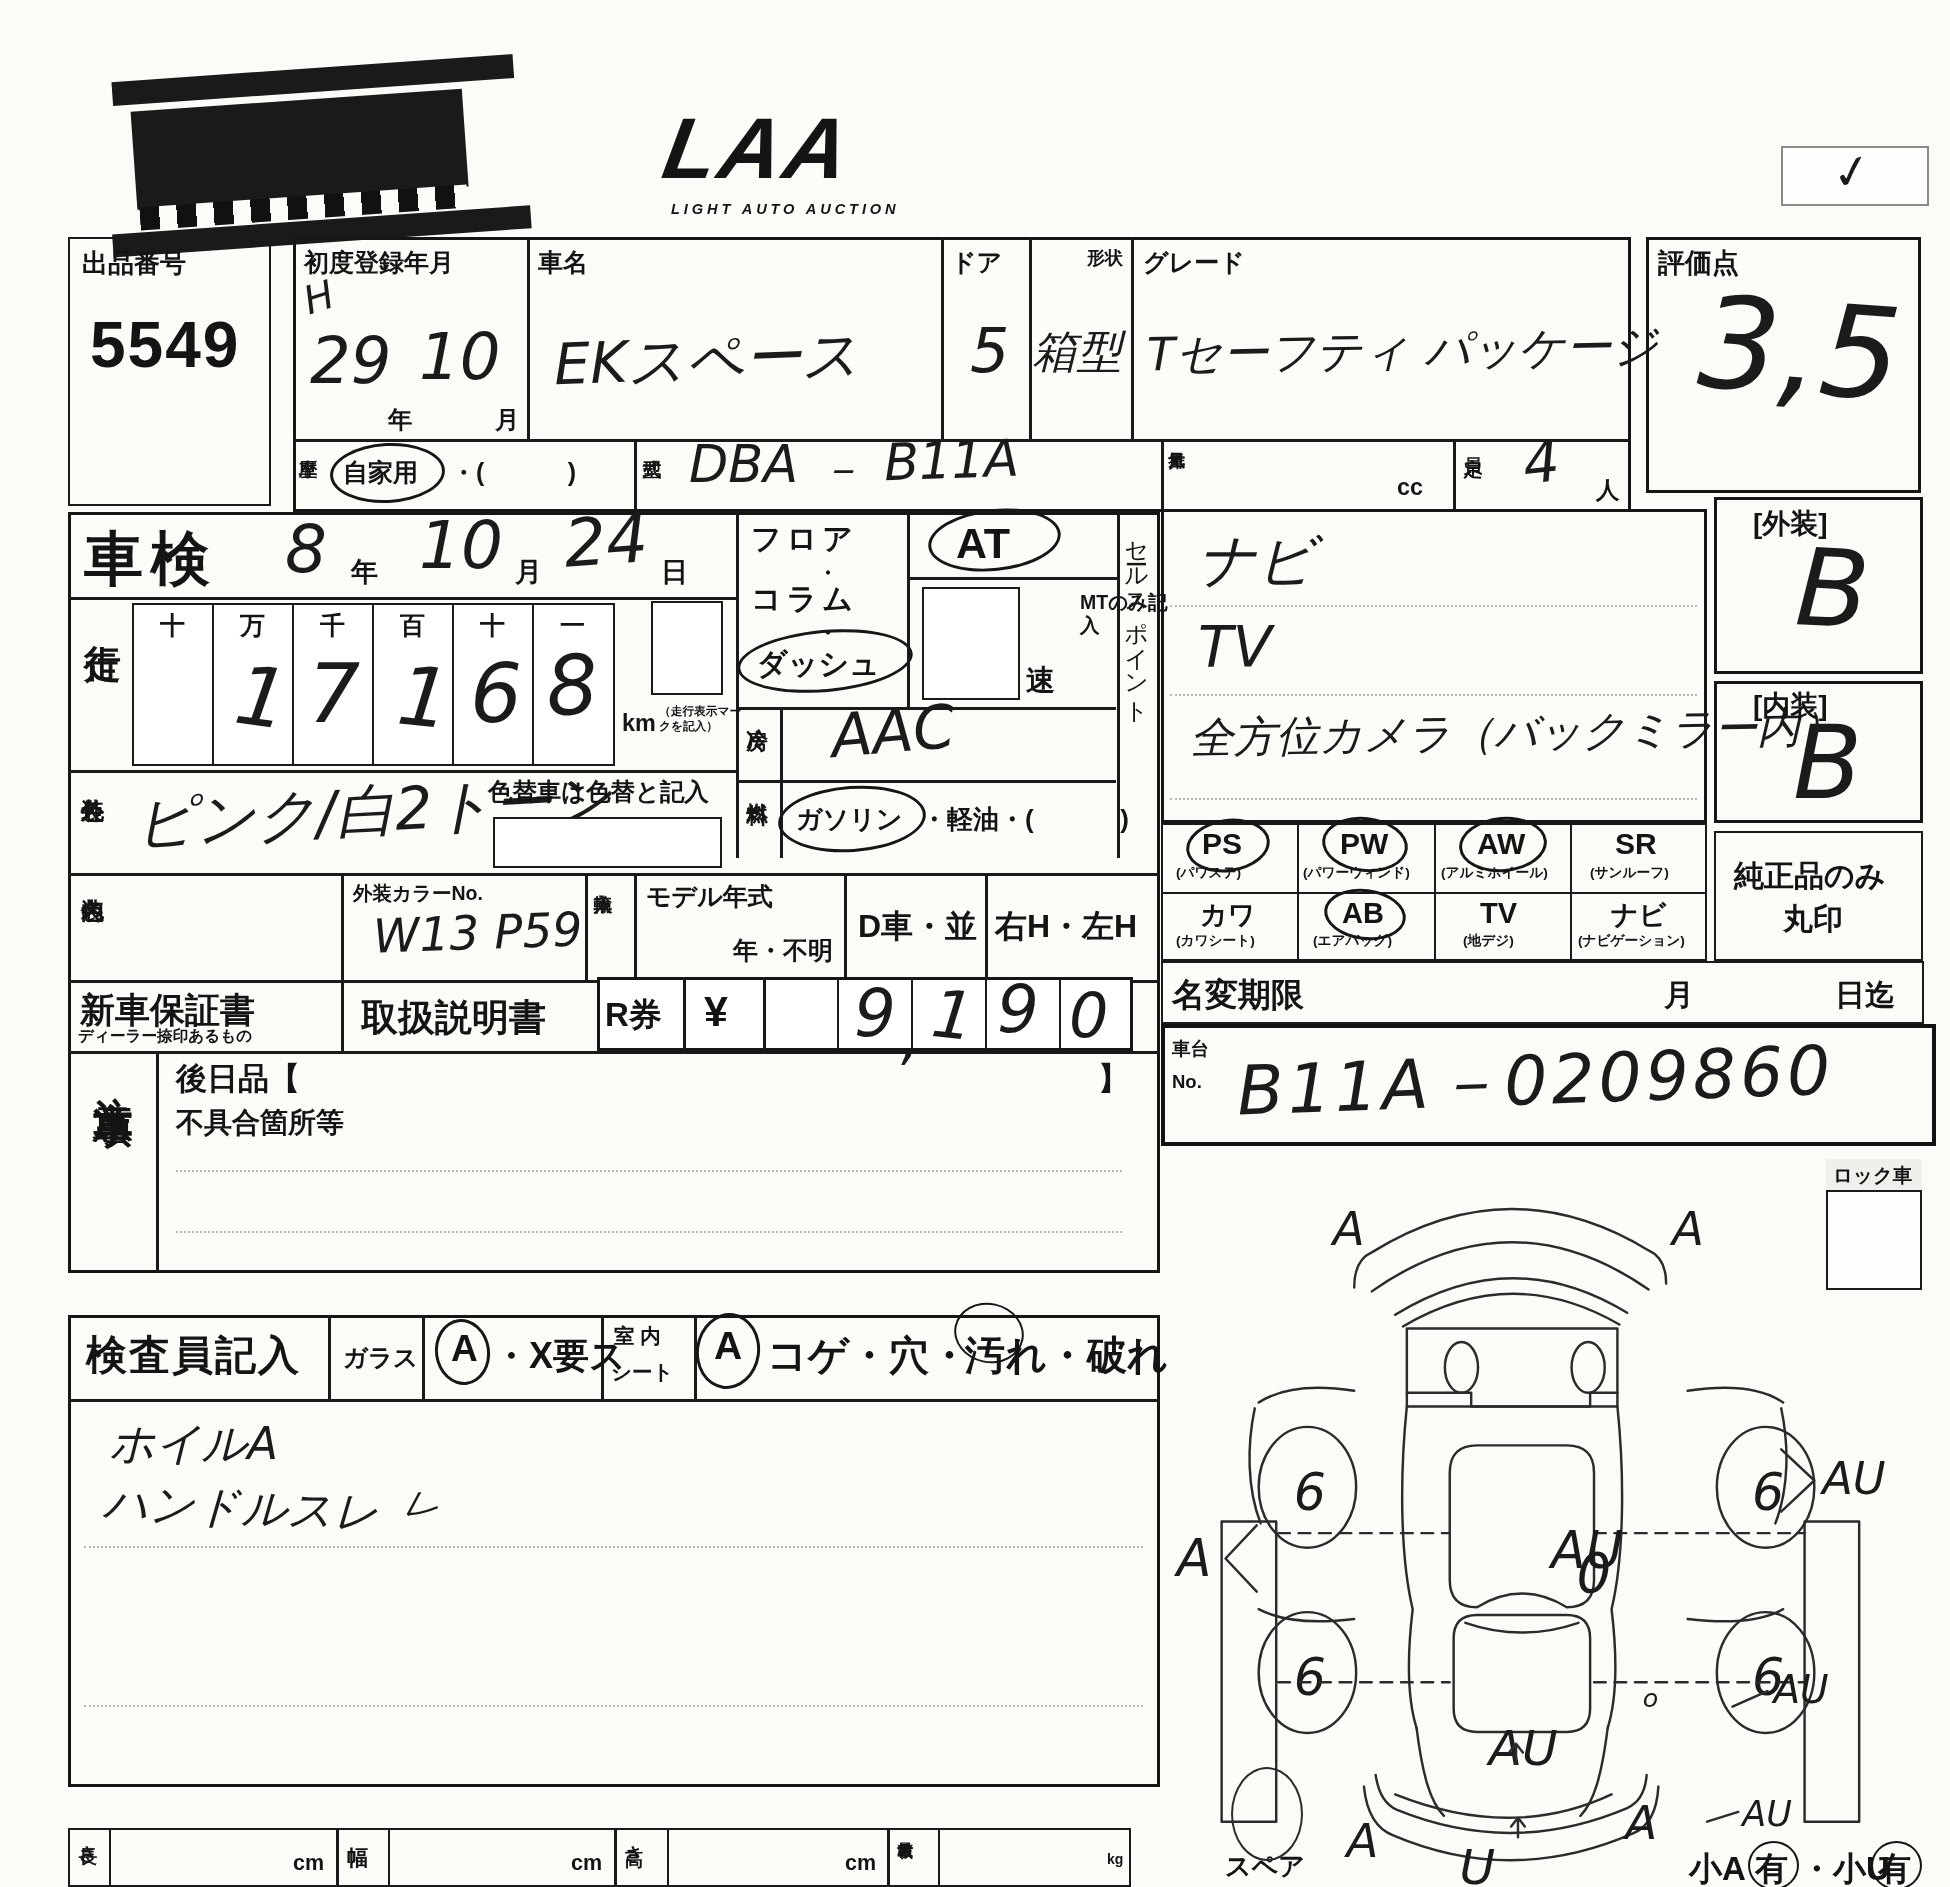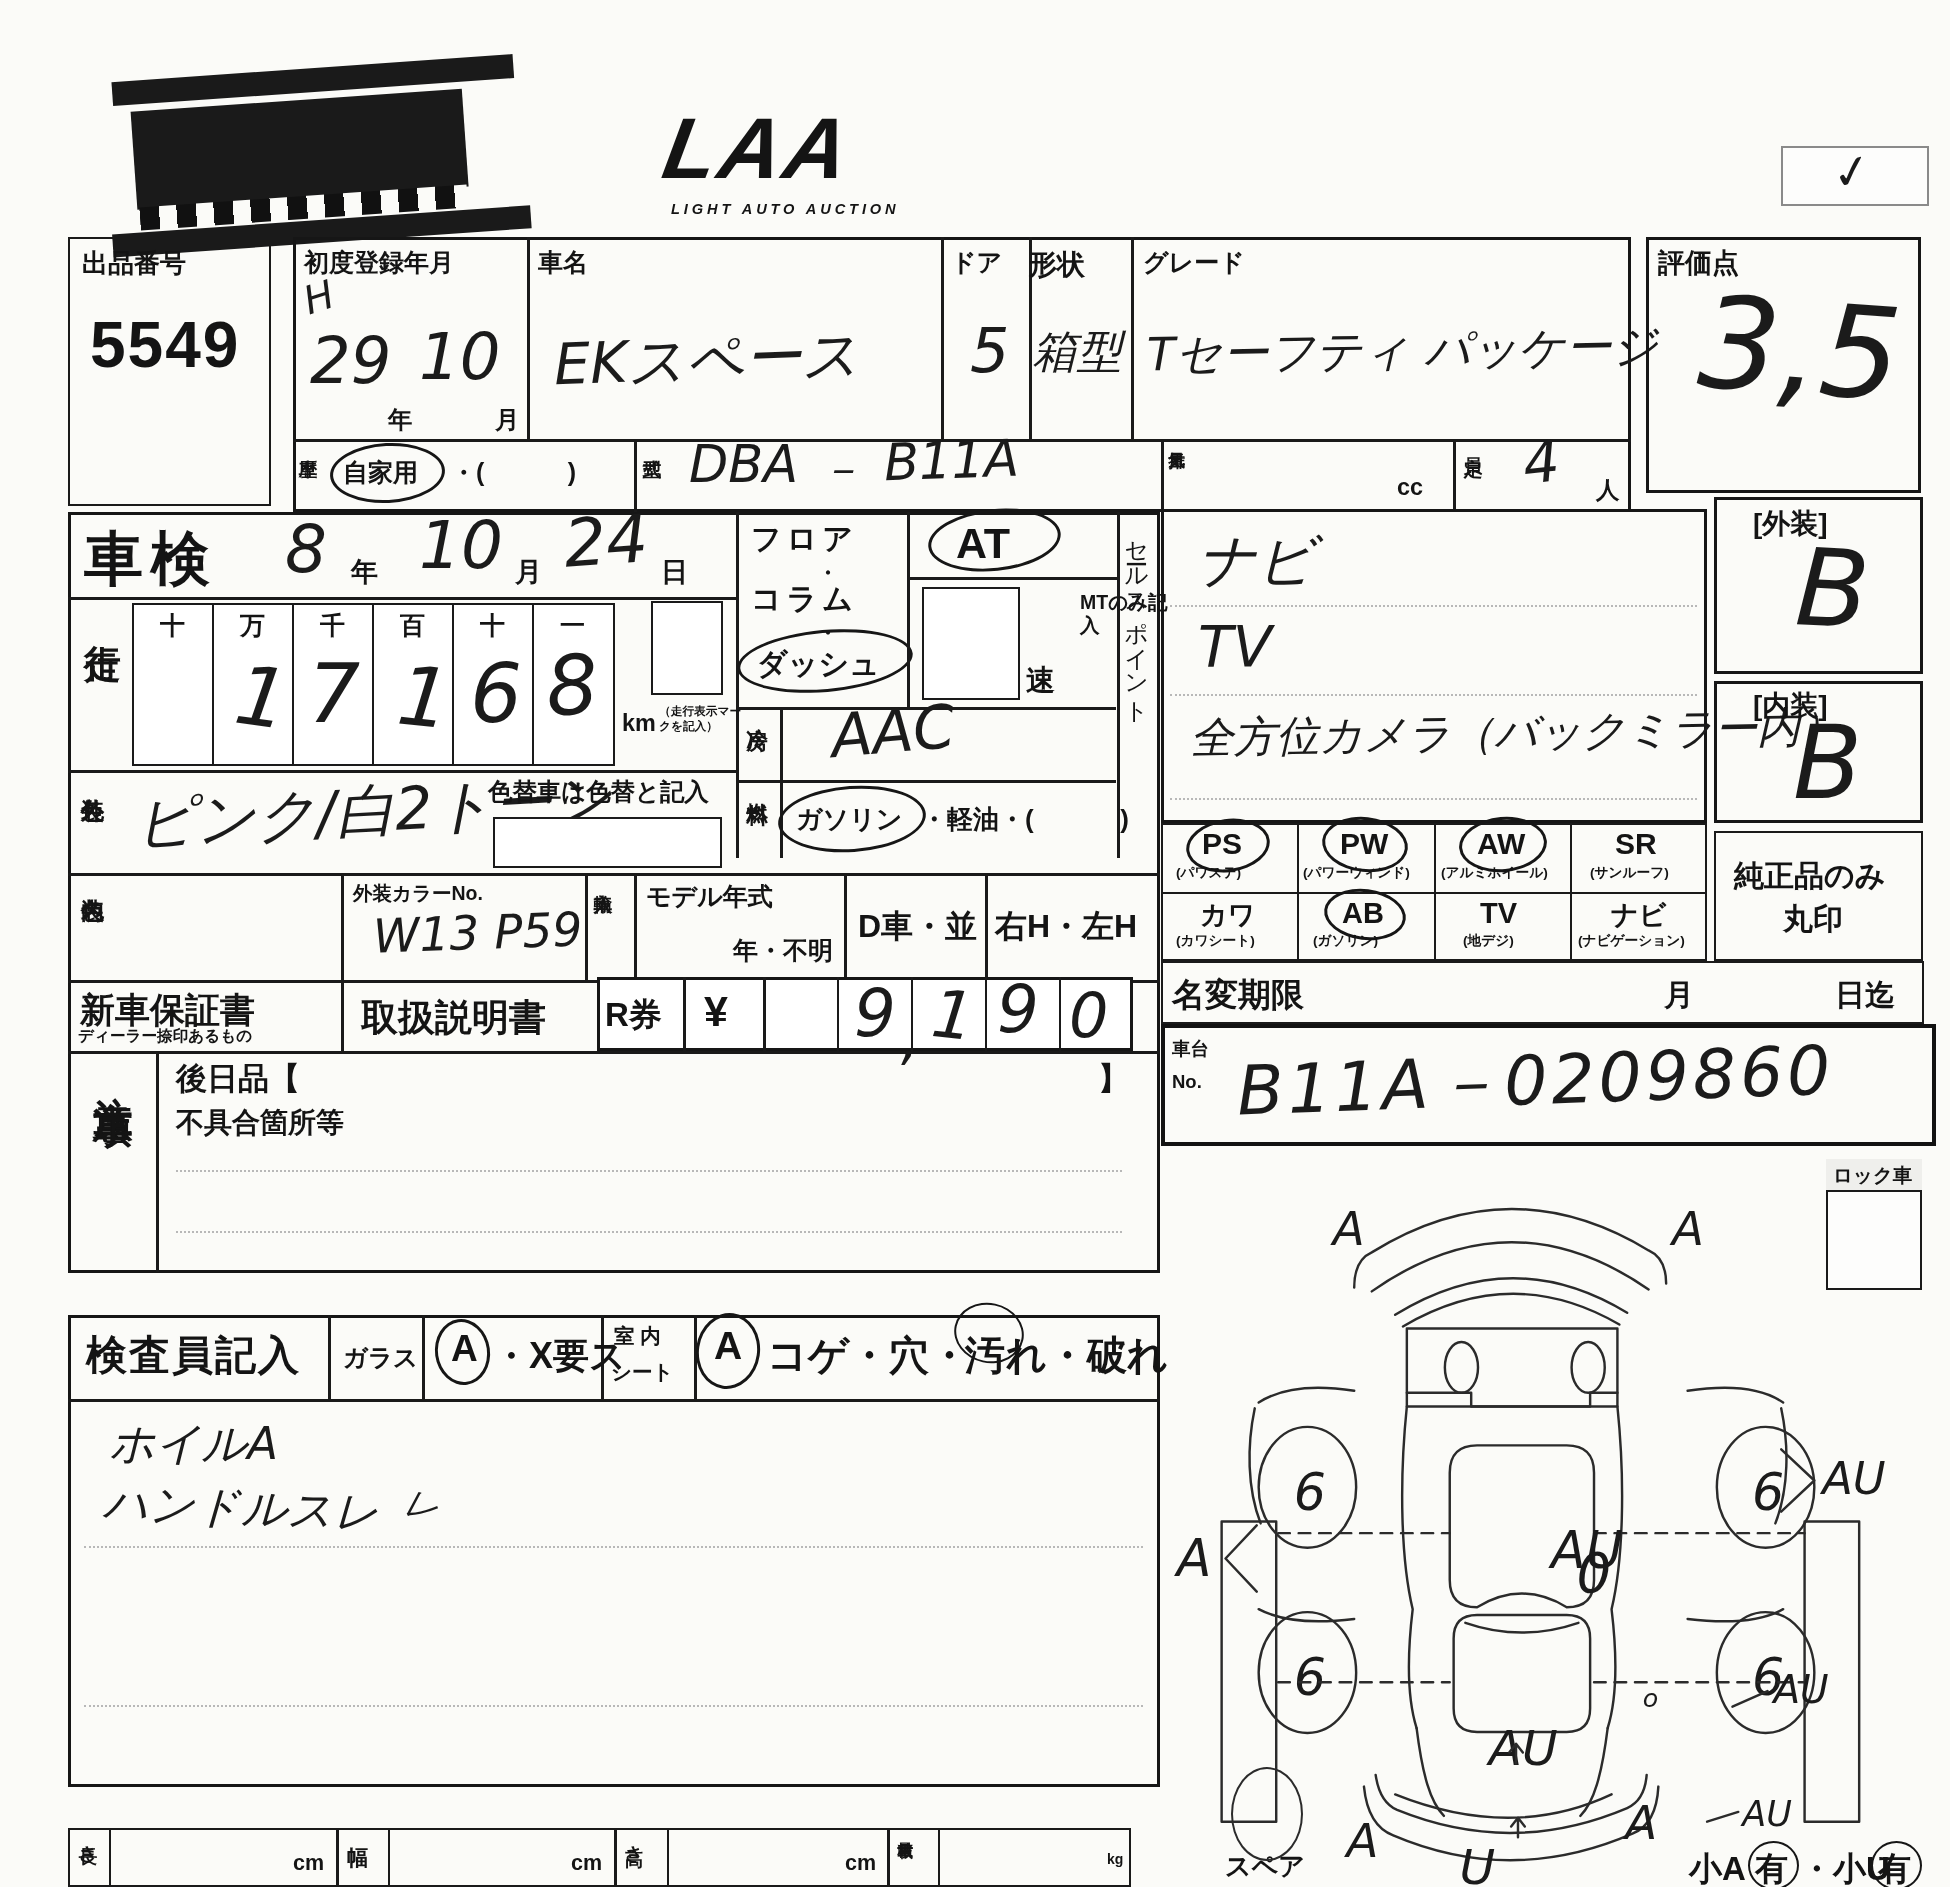--- a/index.html
+++ b/index.html
@@ -58,21 +58,21 @@
   <div class="a lbl" style="left:388px;top:404px;font-size:24.4px">年</div>
   <div class="a hw" style="left:419px;top:320px;font-size:64px">10</div>
   <div class="a lbl" style="left:495px;top:404px;font-size:24.4px">月</div>
 
   <div class="a lbl" style="left:538px;top:246px;font-size:25px">車名</div>
   <div class="a hw" style="left:554px;top:322px;font-size:57px;transform:rotate(-2deg)">EKスペース</div>
 
   <div class="a lbl" style="left:951px;top:246px;font-size:25px">ドア</div>
   <div class="a hw" style="left:970px;top:314px;font-size:62px">5</div>
 
-  <div class="a lbl" style="left:1029px;top:246px;font-size:28px">形状</div>
+  <div class="a lbl" style="left:1087px;top:246px;font-size:18px">形状</div>
   <div class="a hw" style="left:1032px;top:322px;font-size:45px">箱型</div>
 
   <div class="a lbl" style="left:1143px;top:246px;font-size:25px">グレード</div>
   <div class="a hw" style="left:1147px;top:320px;font-size:46px;transform:rotate(-1deg)">Tセーフティ パッケージ</div>
 
   <div class="a b4" style="left:1646px;top:237px;width:275px;height:256px"></div>
   <div class="a lbl" style="left:1658px;top:245px;font-size:27px">評価点</div>
   <div class="a hw" style="left:1699px;top:275px;font-size:127px;transform:rotate(4deg)">3,5</div>
 
   <div class="a v" style="left:298px;top:445px;font-size:18.5px;height:62px">車歴</div>
@@ -233,21 +233,21 @@
   <div class="a lbl" style="left:1477px;top:827px;font-size:30px">AW</div>
   <div class="circ" style="left:1459px;top:817px;width:88px;height:55px;transform:rotate(-5deg)"></div>
   <div class="a lbl" style="left:1441px;top:864px;font-size:13.7px">(アルミホイール)</div>
   <div class="a lbl" style="left:1615px;top:827px;font-size:30px">SR</div>
   <div class="a lbl" style="left:1590px;top:864px;font-size:13.7px">(サンルーフ)</div>
 
   <div class="a lbl" style="left:1200px;top:897px;font-size:27px">カワ</div>
   <div class="a lbl" style="left:1176px;top:932px;font-size:13.7px">(カワシート)</div>
   <div class="a lbl" style="left:1342px;top:897px;font-size:29px">AB</div>
   <div class="circ" style="left:1324px;top:889px;width:82px;height:51px;transform:rotate(7deg)"></div>
-  <div class="a lbl" style="left:1313px;top:932px;font-size:13.7px">(ガソリン)</div>
+  <div class="a lbl" style="left:1313px;top:932px;font-size:13.7px">(エアバッグ)</div>
   <div class="a lbl" style="left:1480px;top:897px;font-size:29px">TV</div>
   <div class="a lbl" style="left:1463px;top:932px;font-size:13.7px">(地デジ)</div>
   <div class="a lbl" style="left:1611px;top:897px;font-size:27px">ナビ</div>
   <div class="a lbl" style="left:1578px;top:932px;font-size:13.7px">(ナビゲーション)</div>
 
   <div class="a b3" style="left:1714px;top:831px;width:209px;height:130px"></div>
   <div class="a lbl" style="left:1734px;top:856px;font-size:30px">純正品のみ</div>
   <div class="a lbl" style="left:1783px;top:899px;font-size:30px">丸印</div>
 
   <div class="a b3" style="left:1161px;top:961px;width:763px;height:63px"></div>

